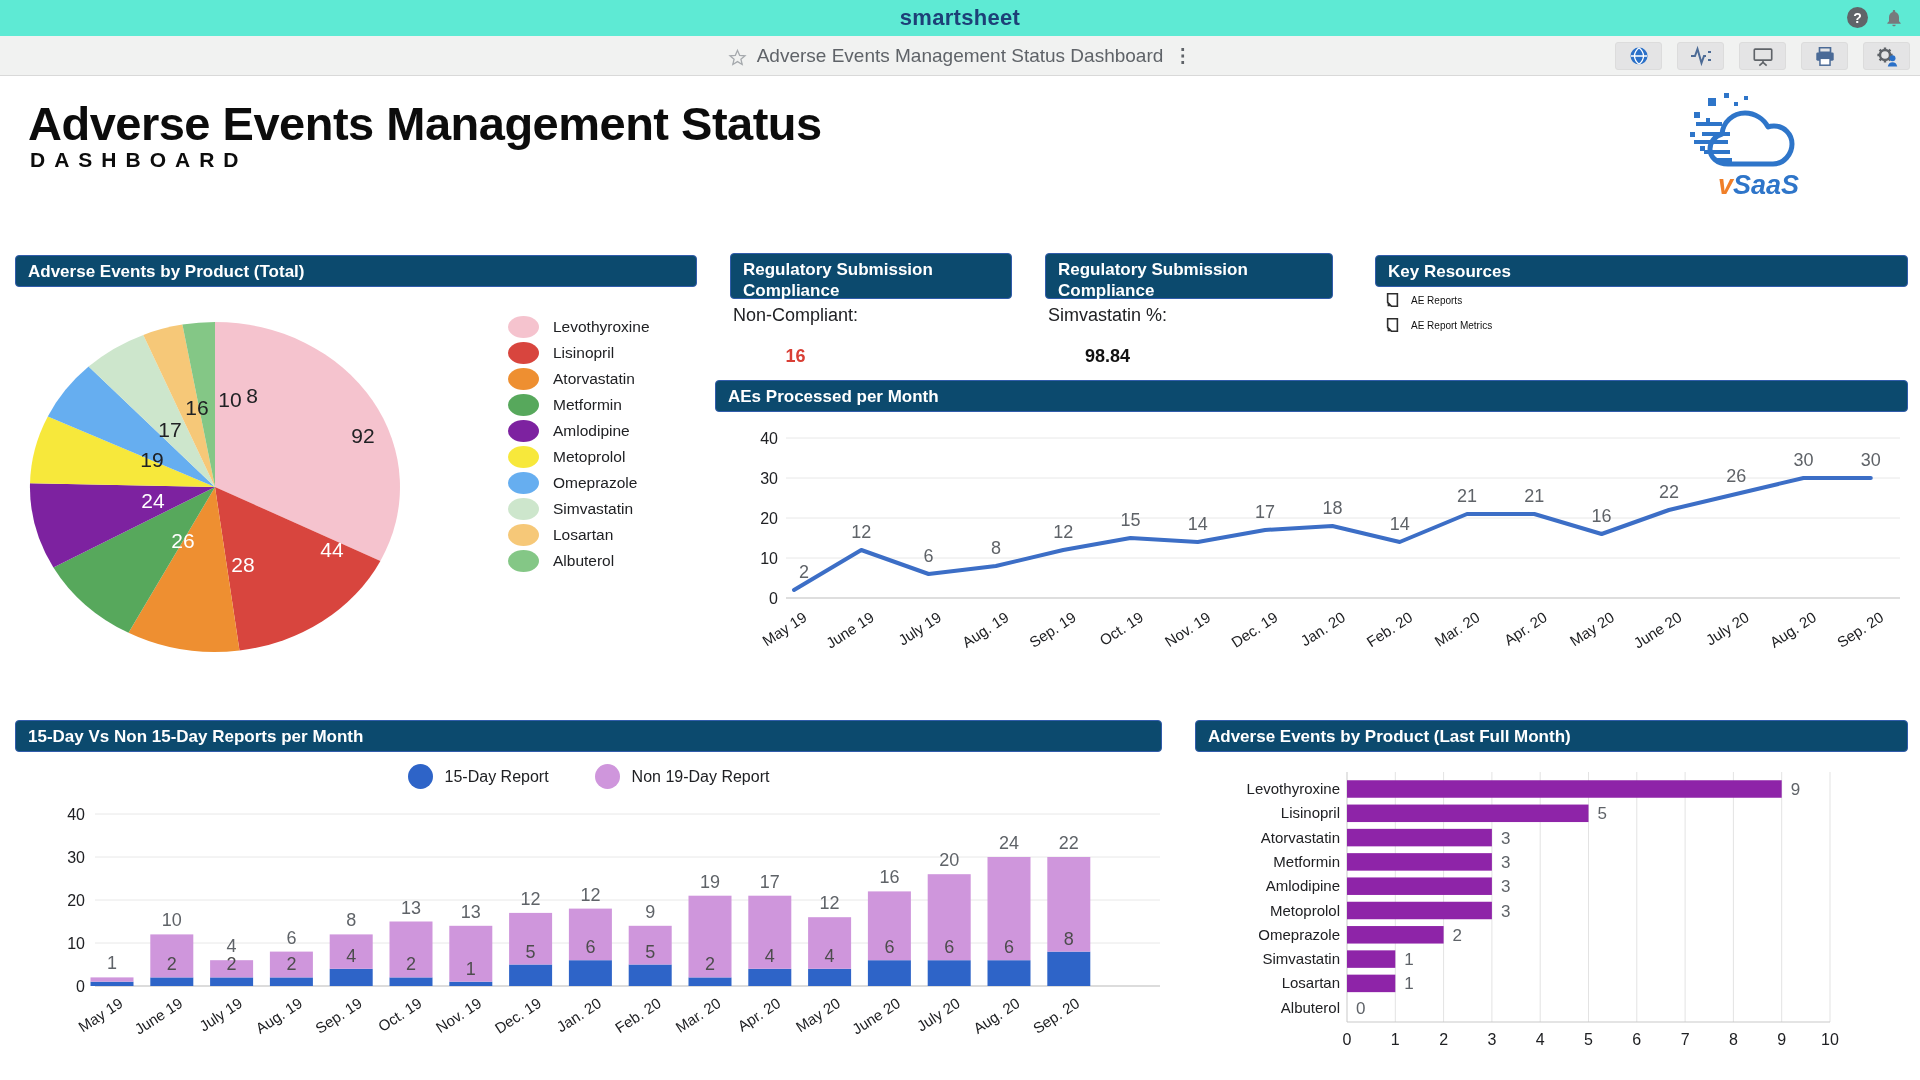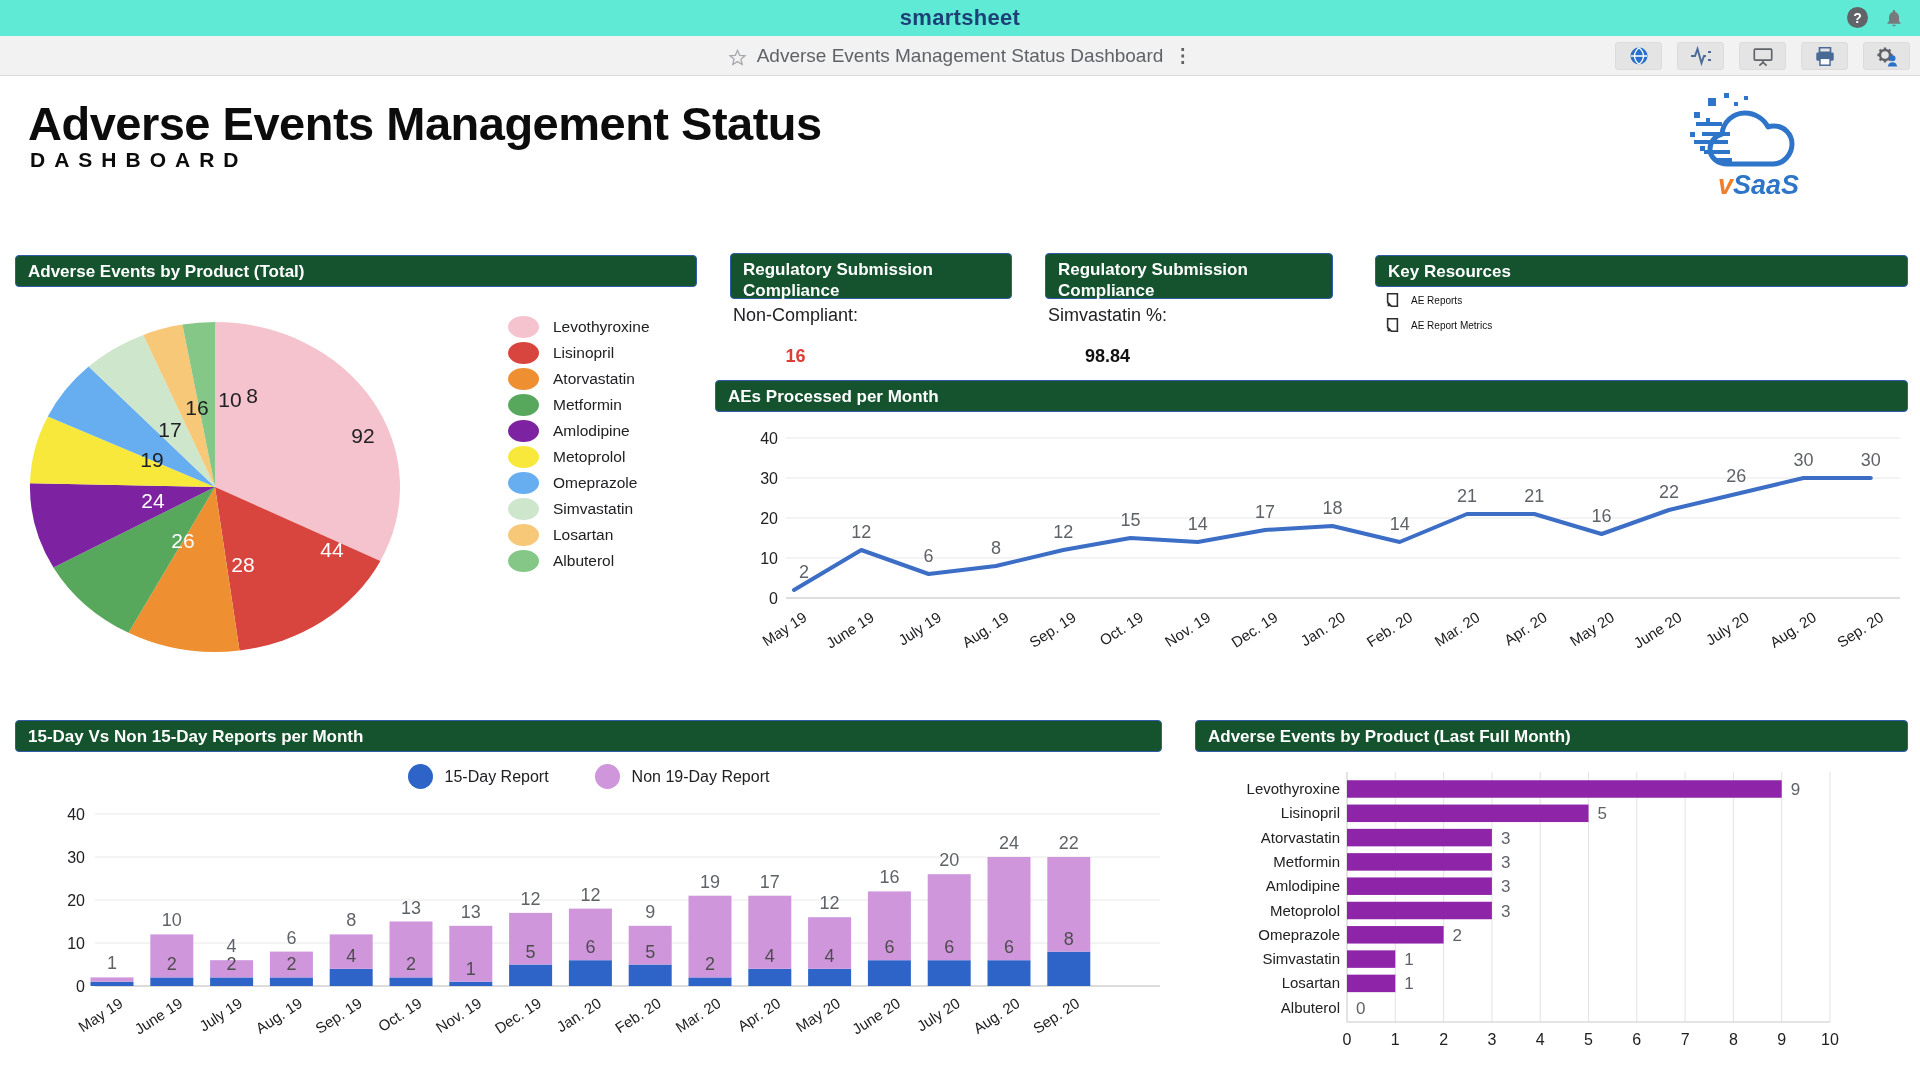--- a/index.html
+++ b/index.html
@@ -19,21 +19,21 @@
   .toolbar-title { font-size:19px; color:#5f6368; }
   .kebab { font-size:19px; color:#5f6368; font-weight:700; }
   .toolbar-buttons { position:absolute; right:10px; top:6px; display:flex; gap:15px; }
   .tb-btn { width:47px; height:28px; background:#e4e4e5; border:1px solid #dcdcdc; border-radius:3px;
             display:flex; align-items:center; justify-content:center; cursor:pointer; }
 
   .page-title { position:absolute; left:28px; top:96px; font-size:47px; font-weight:800; color:#0c0c0c; letter-spacing:-.5px; }
   .page-subtitle { position:absolute; left:30px; top:148px; font-size:21px; font-weight:700; color:#0c0c0c; letter-spacing:9px; }
   .brand-logo { position:absolute; left:1686px; top:90px; }
 
-  .sec-header { position:absolute; background:#14532d; border:1px solid #315cab; border-radius:4px;
+  .sec-header { position:absolute; background:#0c4a6e; border:1px solid #315cab; border-radius:4px;
                 color:#fff; font-weight:700; font-size:17px; padding:5px 12px 16px 12px; line-height:21px; }
 
   .comp-row { position:absolute; display:flex; gap:20px; font-size:18px; color:#202124; align-items:center;flex-direction:column; }
   .comp-val-red { color:#d93f35; font-weight:700; }
   .comp-val { color:#111; font-weight:700; }
 
   .kr-list { position:absolute; left:1385px; top:292px; display:flex; flex-direction:column; gap:9px; }
   .kr-item { display:flex; align-items:center; gap:11px; font-size:10px; color:#111; cursor:pointer; }
 
   .pie-legend { position:absolute; left:508px; top:314px; }

